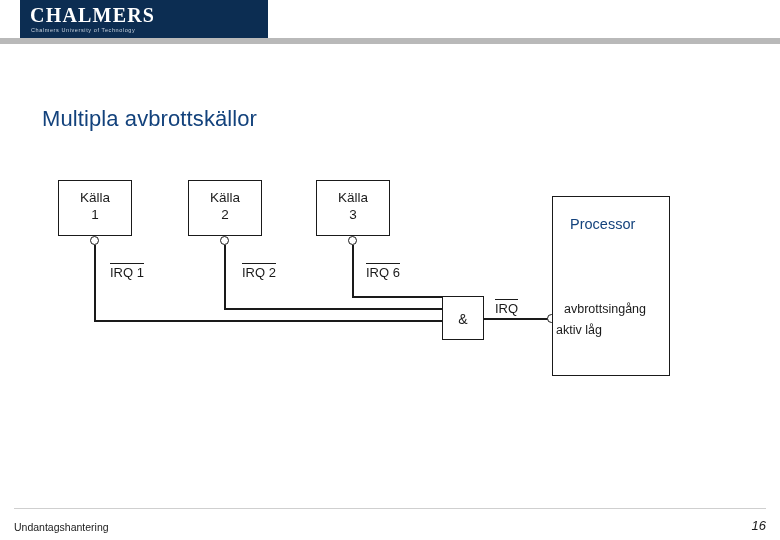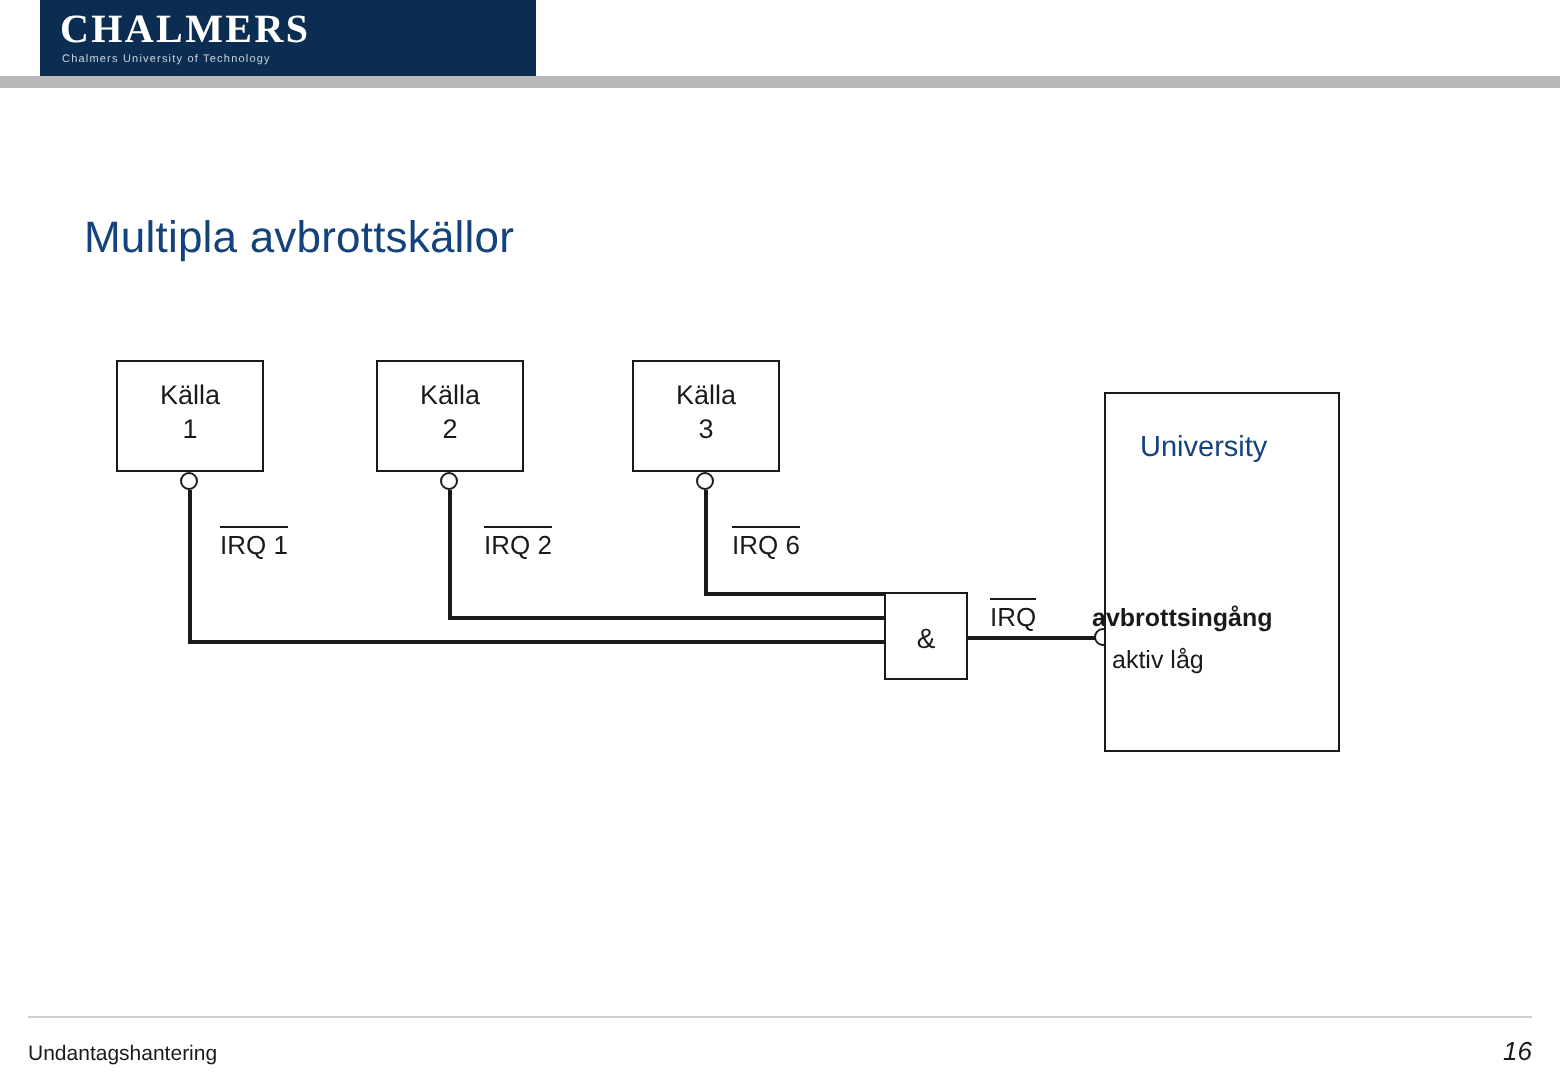--- a/index.html
+++ b/index.html
@@ -246,21 +246,21 @@
   </div>
 
   <div class="wire wire-h" style="left:484px; top:318px; width:68px;"></div>
   <div class="bubble" style="left:547px; top:314px;"></div>
 
   <div class="sig" style="left:495px; top:299px;">
     <span class="ovl">IRQ</span>
   </div>
 
   <div class="processor-box" style="left:552px; top:196px;"></div>
-  <div class="processor-label">University</div>
-
-  <div class="proc-text" style="left:546px; top:300px;font-weight:bold;">avbrottsingång</div>
+  <div class="processor-label">Processor</div>
+
+  <div class="proc-text" style="left:564px; top:300px;">avbrottsingång</div>
   <div class="proc-text" style="left:556px; top:321px;">aktiv låg</div>
 </div>
 
 <div class="footer-rule"></div>
 <div class="footer-left">Undantagshantering</div>
 <div class="footer-right">16</div>
 
 </body></html>

